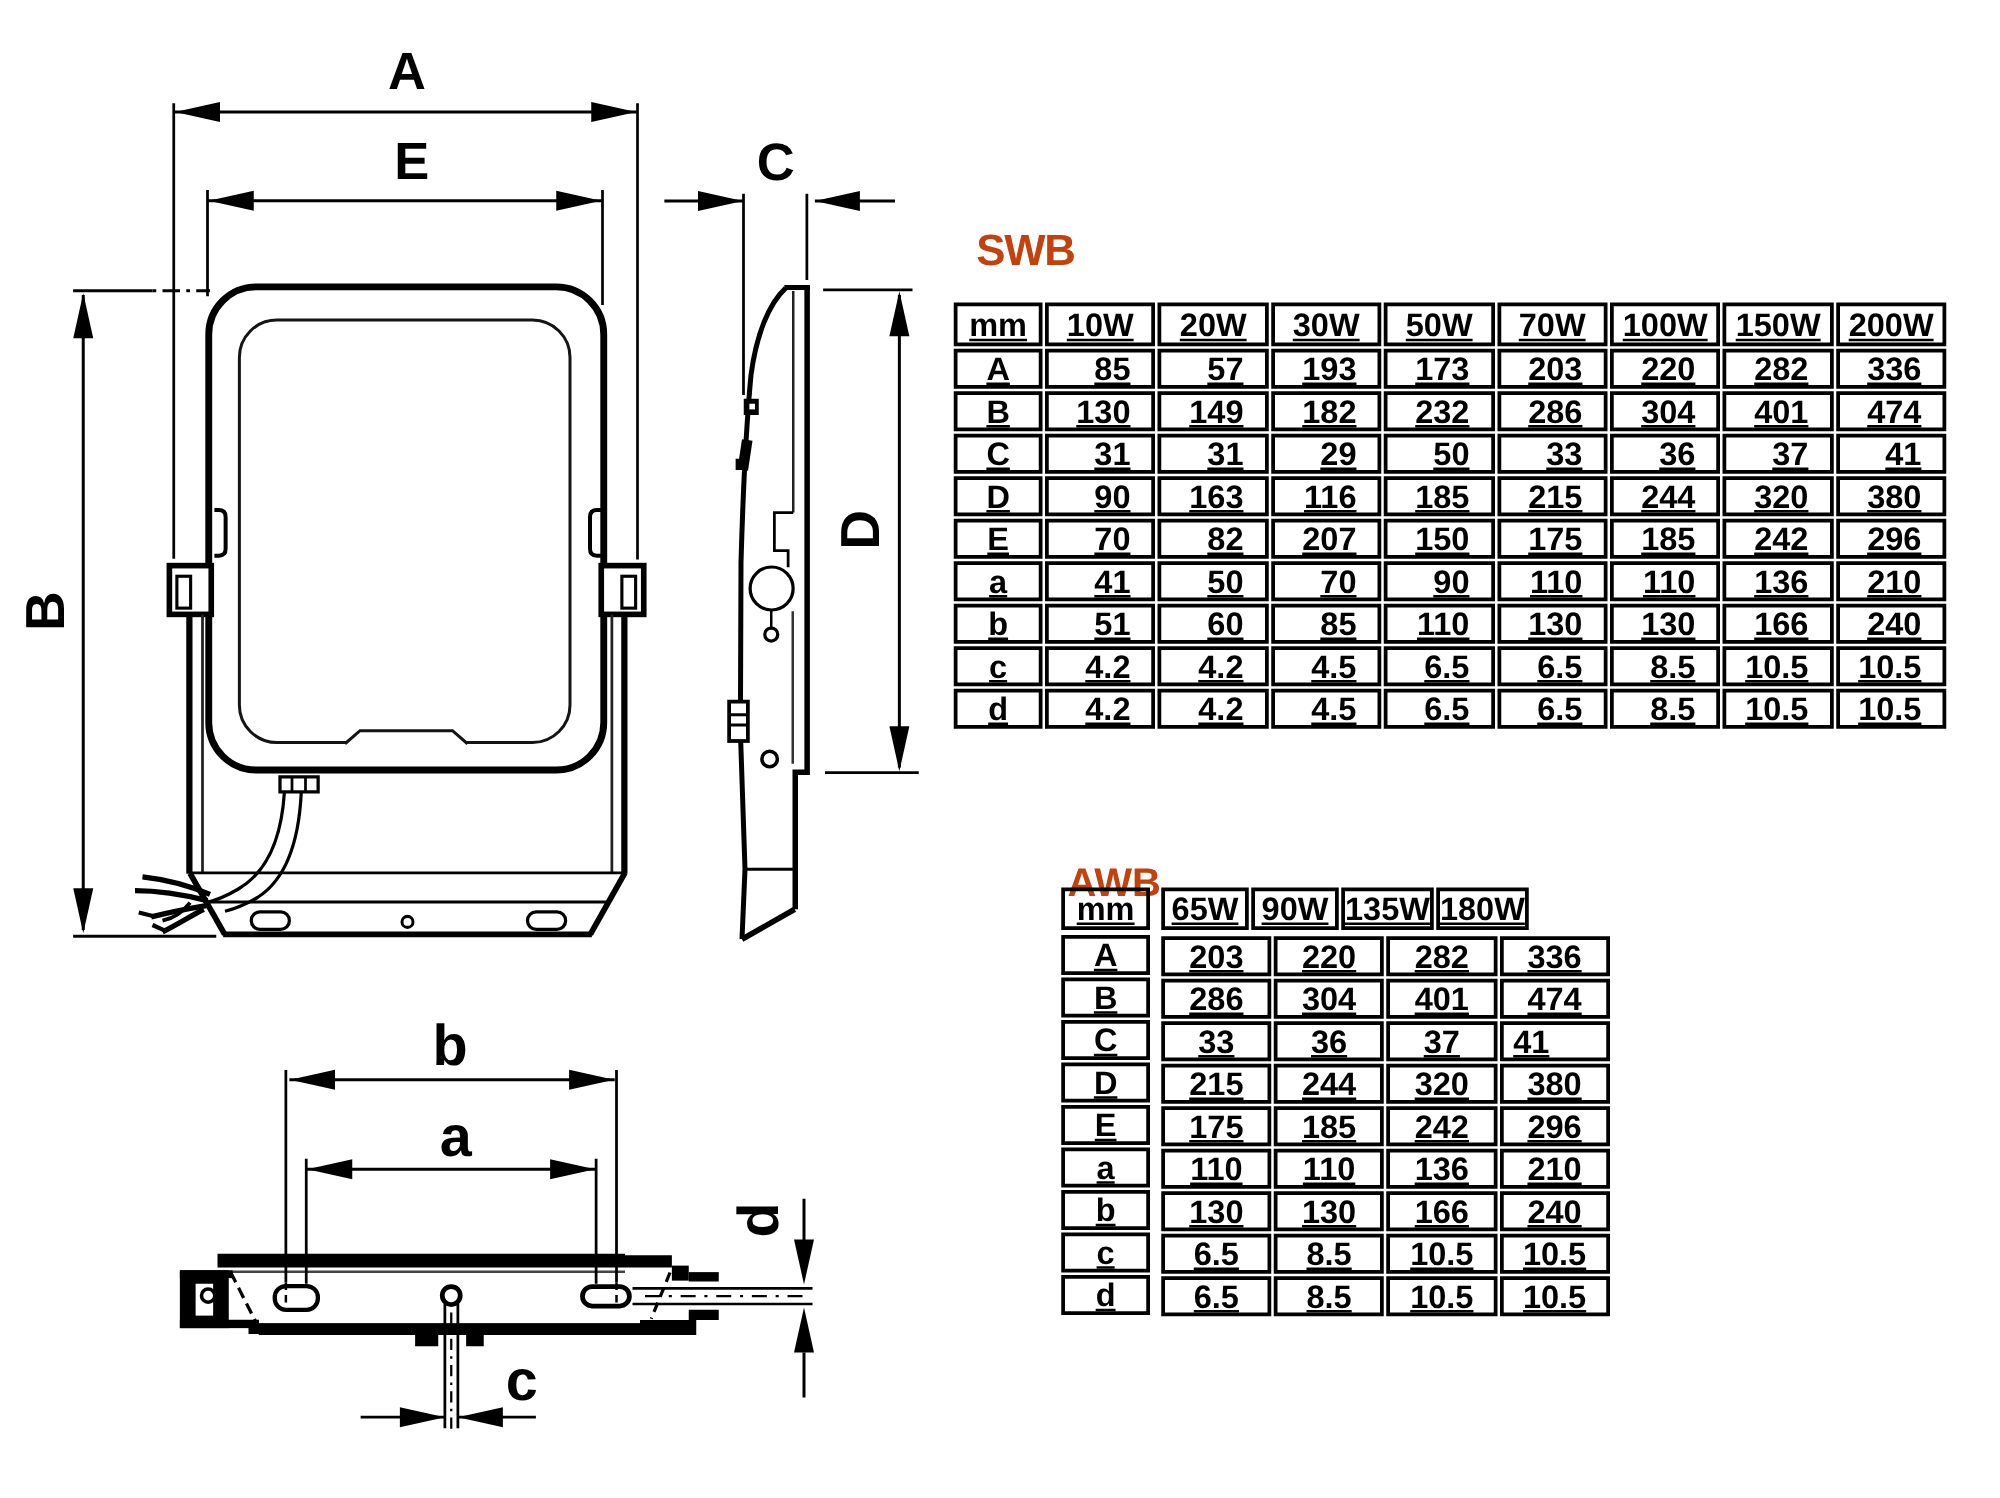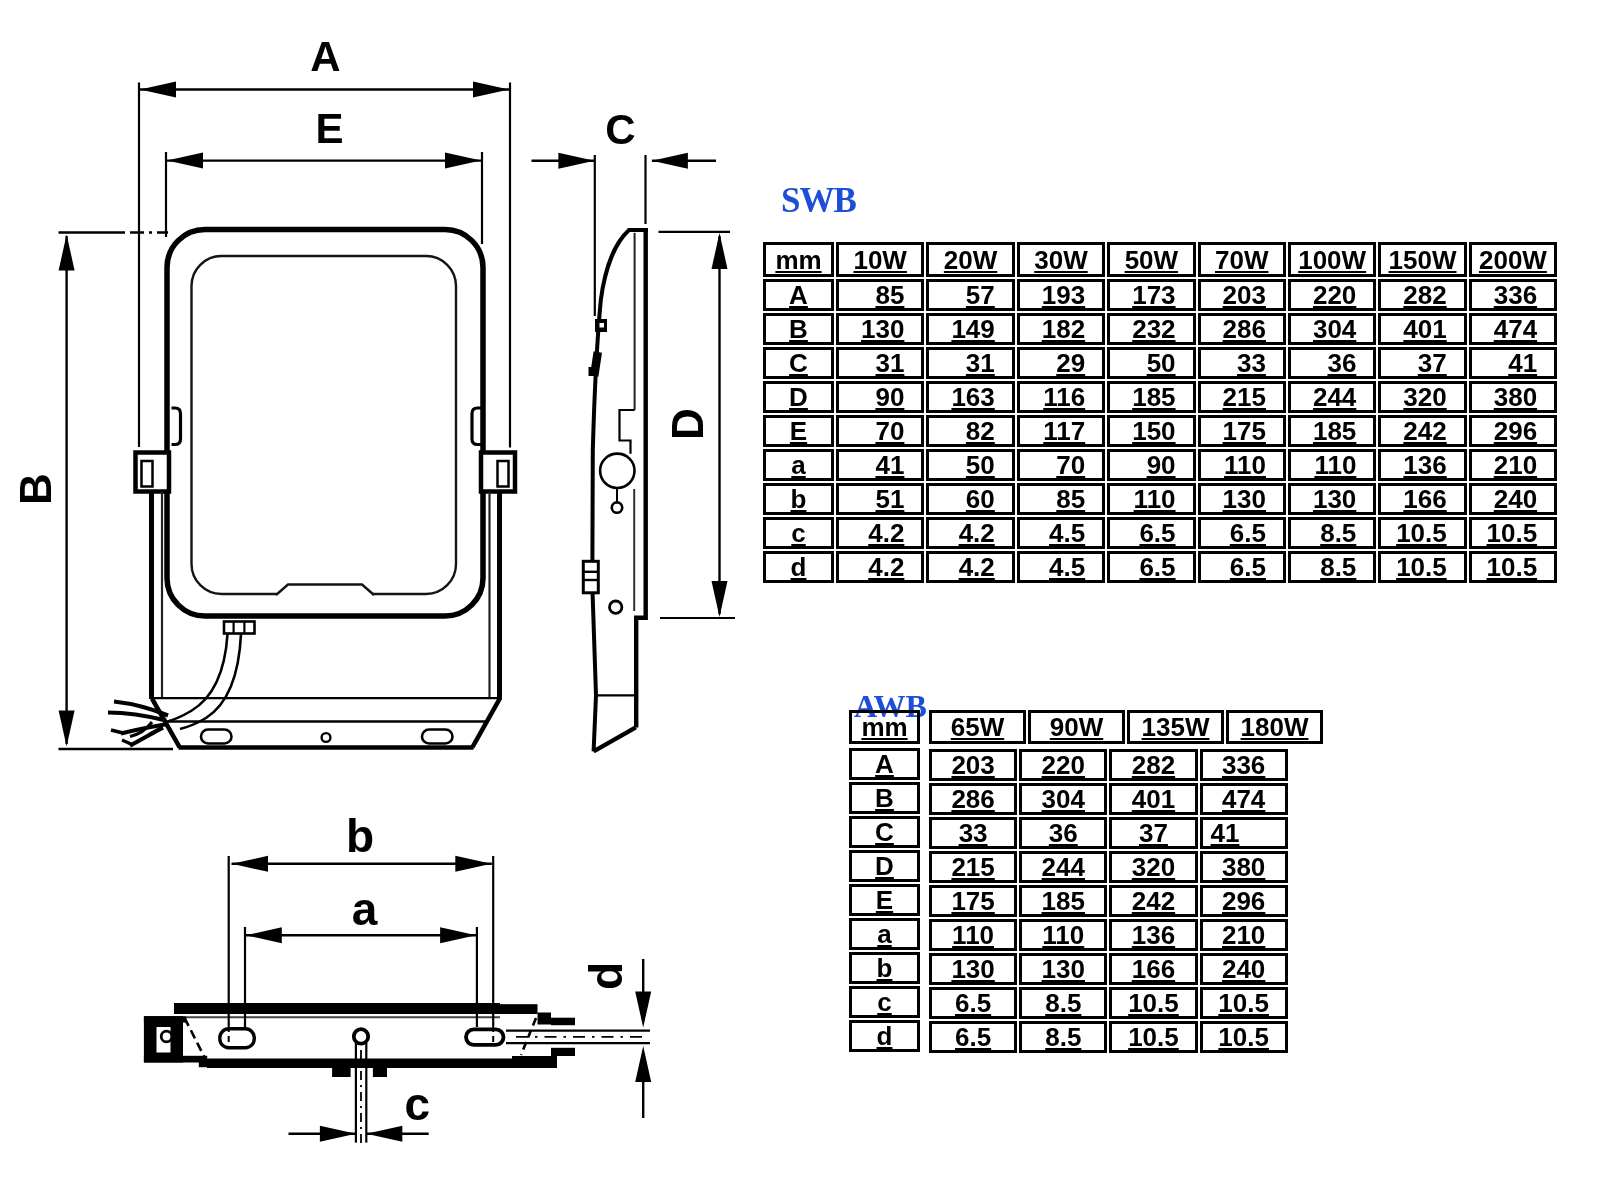--- a/index.html
+++ b/index.html
@@ -1,31 +1,31 @@
 <!DOCTYPE html>
 <html><head>
 <meta charset="utf-8">
 <style>
   html,body{margin:0;padding:0;background:#fff;}
   #page{position:relative;width:1600px;height:1198px;background:#fff;overflow:hidden;
         font-family:"Liberation Sans",sans-serif;}
   #page svg{position:absolute;left:0;top:0;}
-  .ttl{position:absolute;font-weight:700;color:#1d4ed8;font-family:Liberation Serif, serif;}
+  .ttl{position:absolute;font-weight:700;color:#c2410c;}
   table.dim{position:absolute;border-collapse:separate;border-spacing:2px;text-decoration:underline;}
   table.dim td{border:3px solid #000;box-sizing:border-box;padding:0;margin:0;
        text-align:center;vertical-align:middle;font-weight:700;font-size:26px;color:#000;
        font-family:"Liberation Sans",sans-serif;line-height:1;}
   
   #swb td{width:88.4px;height:30.3px;text-align:right;padding-right:17px;}
   #swb td.lbl,#swb tr.hdr td{text-align:center;padding-right:0;}
   #swb td.lbl{width:71px;}
   #swb tr.hdr td{height:35px;}
   
   #awbLH td{width:71px;height:33.5px;}
-  #awbDH td{width:97px;height:33.5px;}
+  #awbDH td{width:70px;height:33.5px;}
   #awbL td{width:71px;height:30.3px;}
   #awbD td{width:88.2px;height:30.9px;}
 </style>
 </head>
 <body>
 <div id="page">
 <svg width="1600" height="1198" viewBox="0 0 1600 1198" fill="none" stroke="none">
   <defs>
     <path id="ar" d="M0,0 L-36,-8 L-36,8 Z" fill="#000"></path>
   </defs>
@@ -358,21 +358,21 @@
           <td>185</td>
           <td>215</td>
           <td>244</td>
           <td>320</td>
           <td>380</td>
         </tr>
   <tr>
           <td class="lbl">E</td>
           <td>70</td>
           <td>82</td>
-          <td>117</td>
+          <td>207</td>
           <td>150</td>
           <td>175</td>
           <td>185</td>
           <td>242</td>
           <td>296</td>
         </tr>
   <tr>
           <td class="lbl">a</td>
           <td>41</td>
           <td>50</td>

